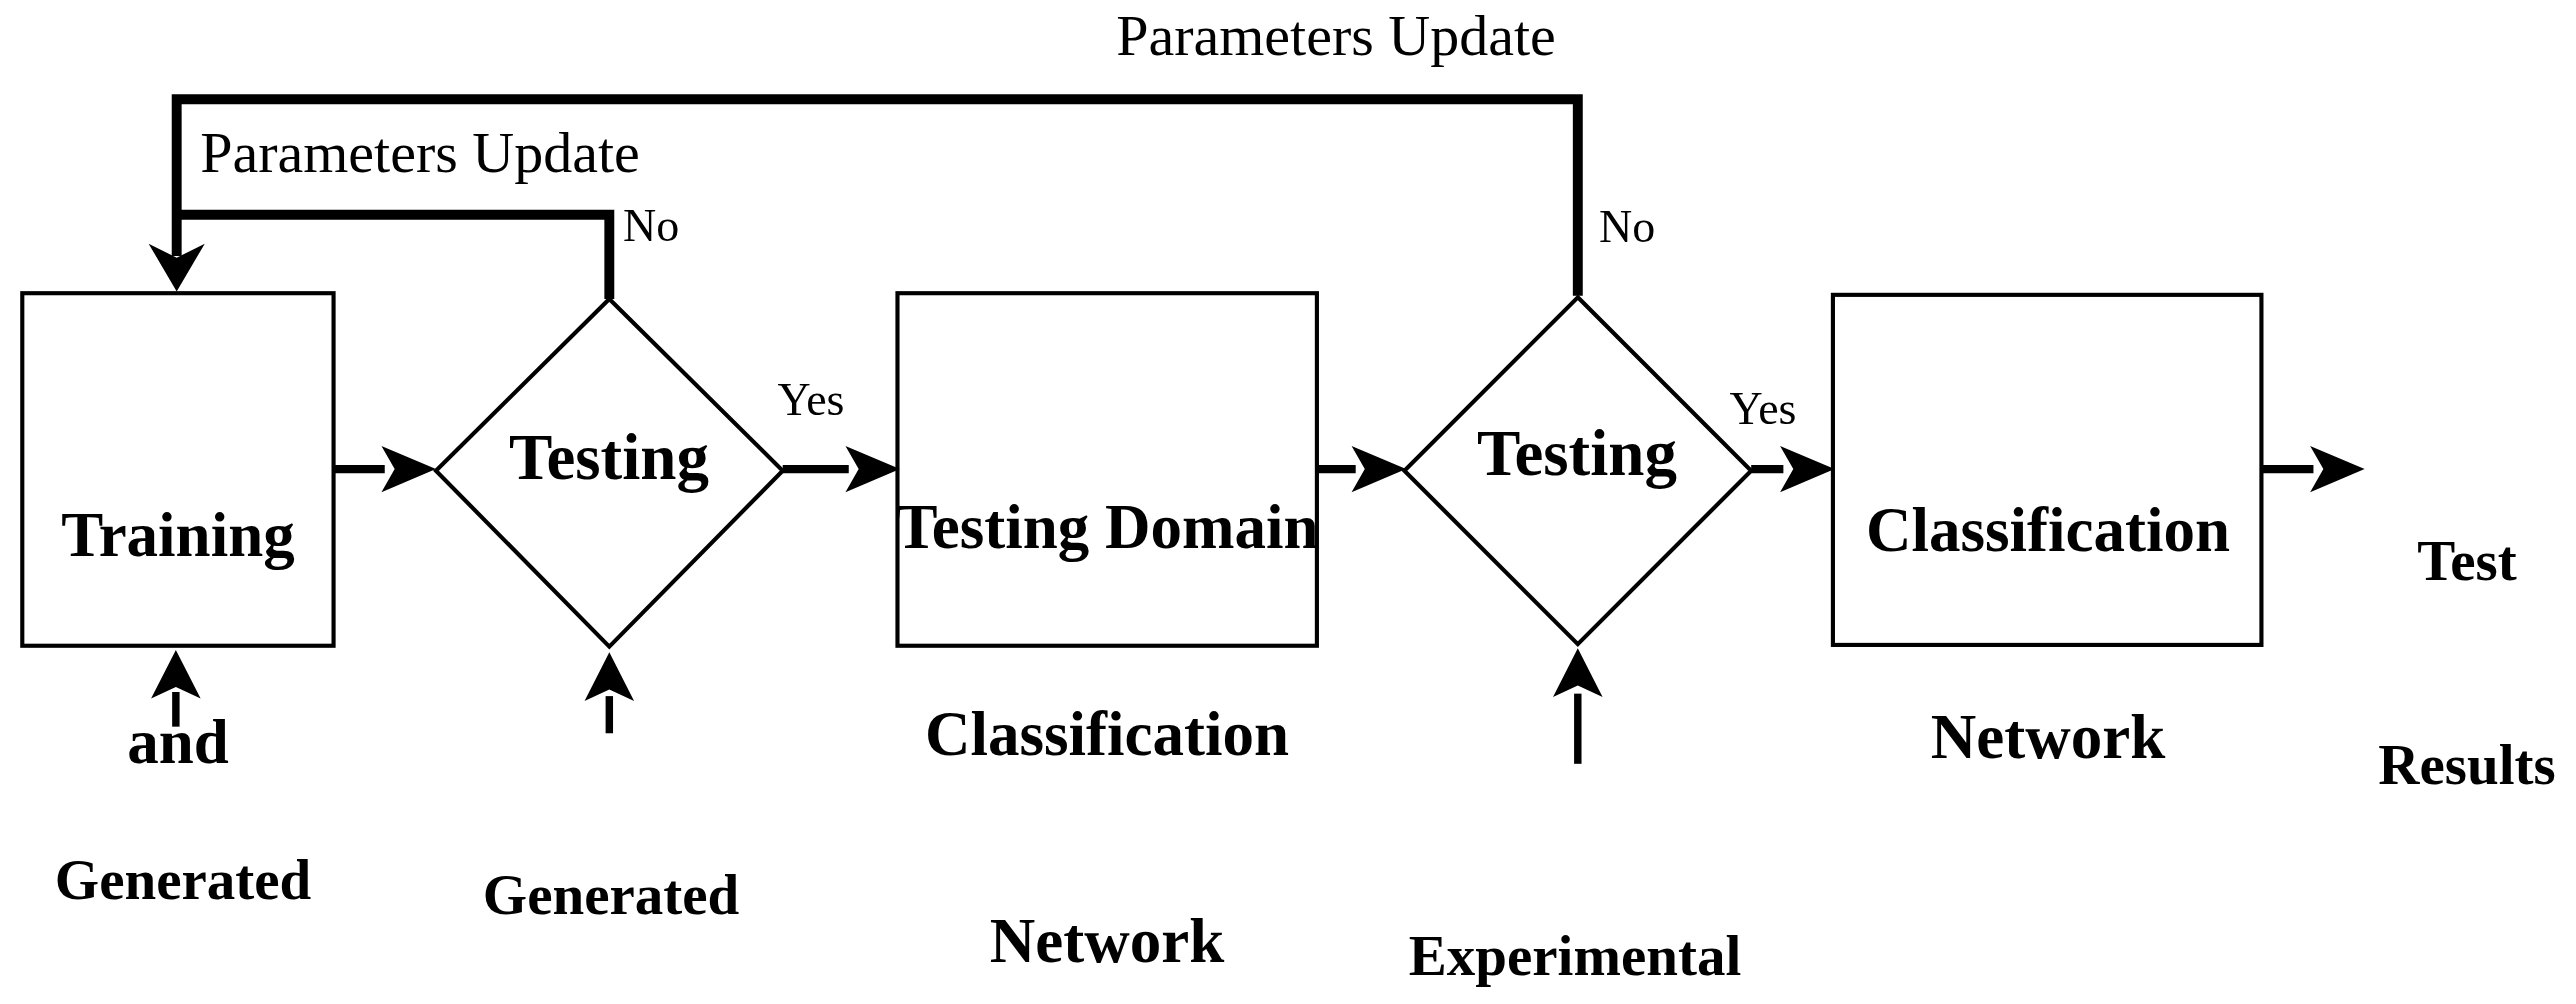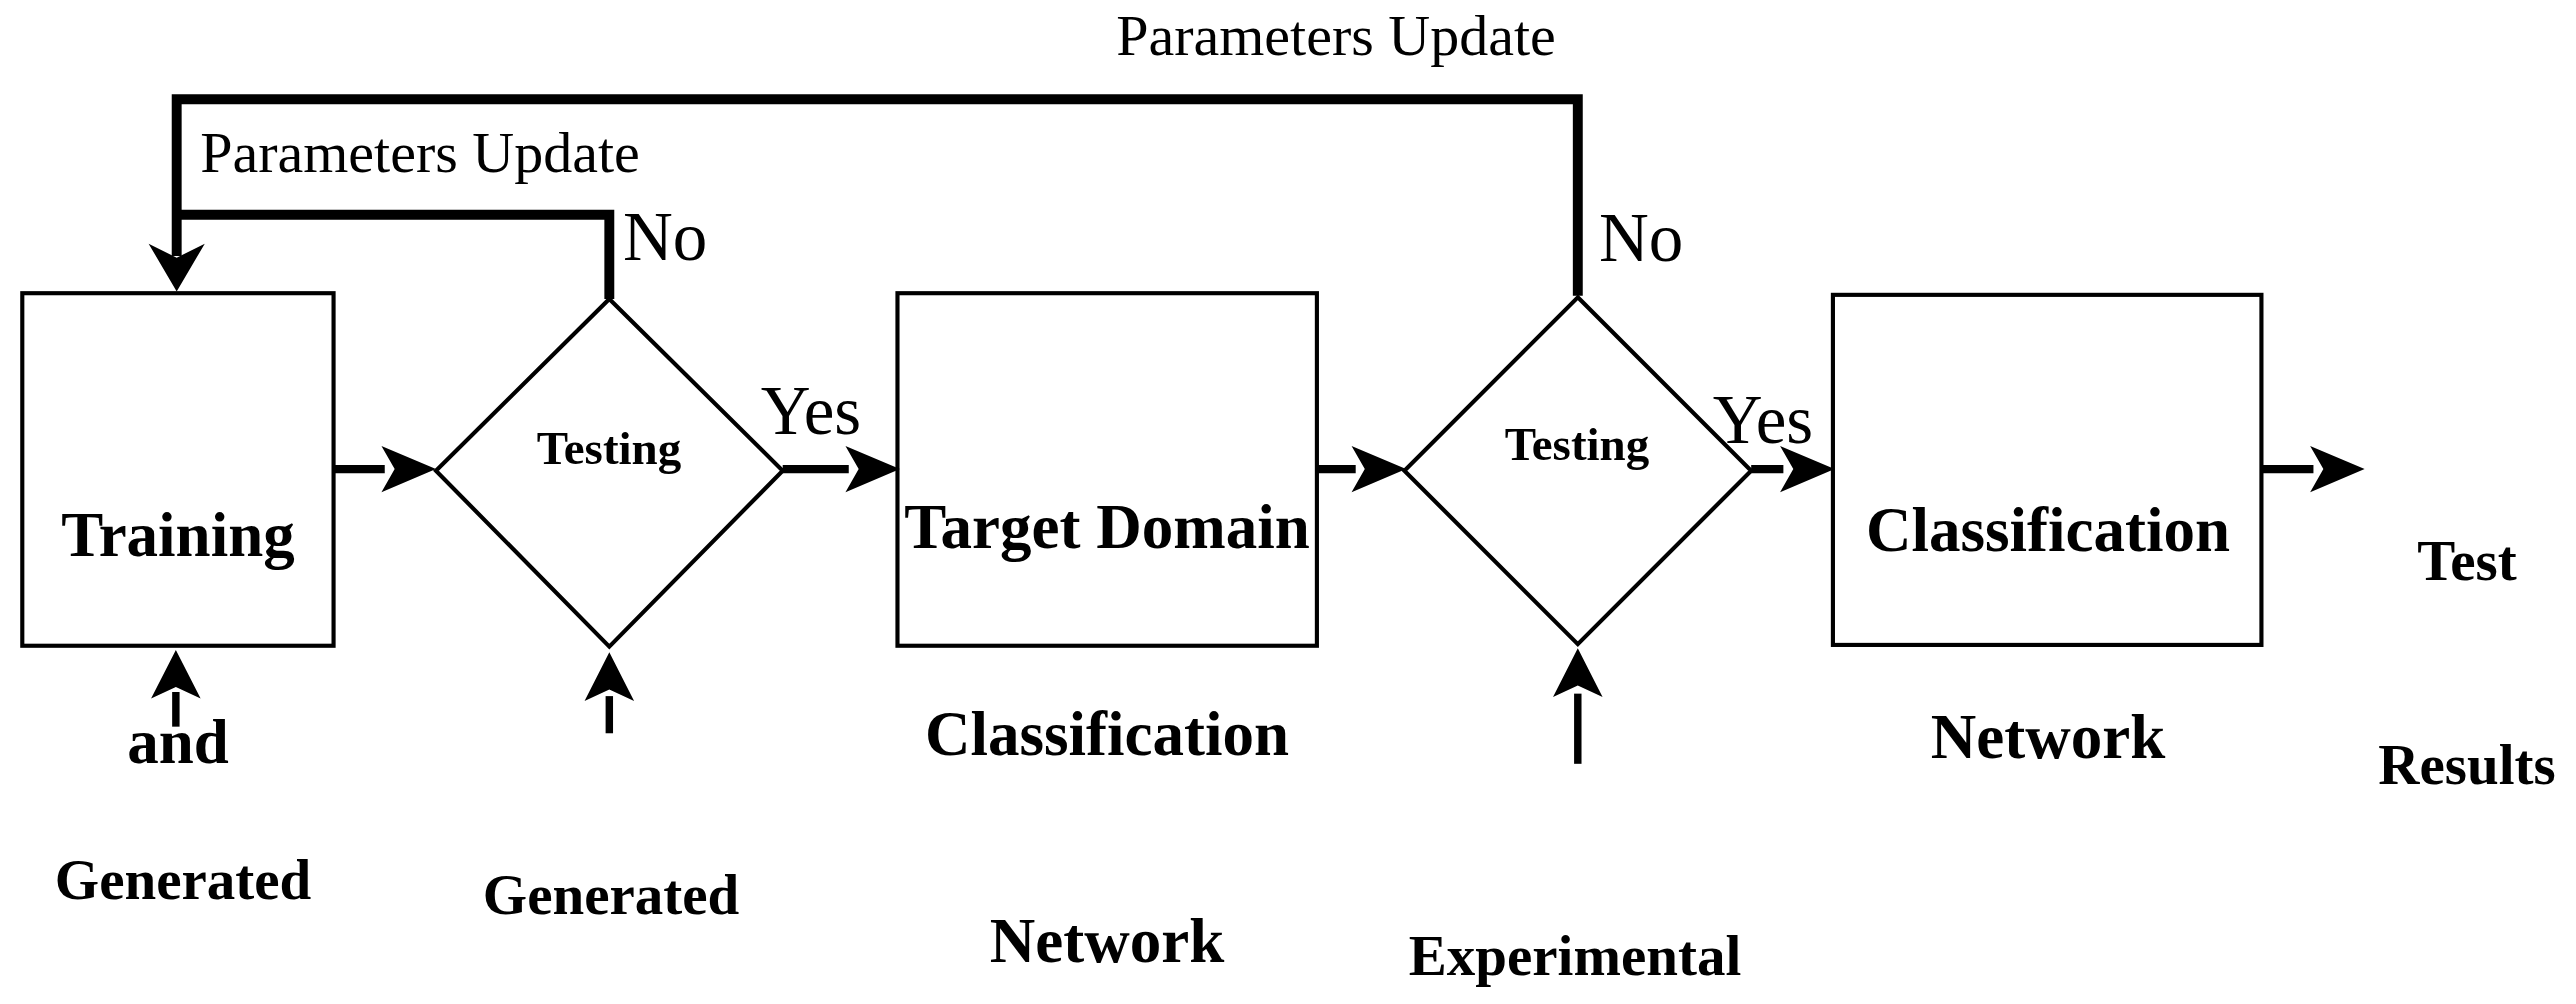--- a/index.html
+++ b/index.html
@@ -7,24 +7,24 @@
     position:relative;
     width:2576px;height:1005px;
     background:#ffffff;
     font-family:"Liberation Serif","DejaVu Serif",serif;
     color:#000000;
     overflow:hidden;
   }
   .diagram-svg{position:absolute;left:0;top:0;width:2576px;height:1005px;}
   .label{position:absolute;white-space:pre;color:#000;}
   .centered{transform:translateX(-50%);text-align:center;}
-  .edge-label{font-size:69px;line-height:1;}
+  .edge-label{font-size:46px;line-height:1;}
   .pu-label{font-size:58px;line-height:1;}
   .node-label{font-weight:bold;font-size:63px;line-height:69px;text-align:center;}
-  .decision-label{font-weight:bold;font-size:47px;line-height:1;}
+  .decision-label{font-weight:bold;font-size:65px;line-height:1;}
   .input-label{font-weight:bold;font-size:57px;line-height:65px;text-align:center;}
   .output-label{font-weight:bold;font-size:57px;line-height:68px;}
 </style>
 </head>
 <body>
 
 <div class="canvas">
 
   <svg class="diagram-svg" viewBox="0 0 3120 1217" xmlns="http://www.w3.org/2000/svg">
 
@@ -86,21 +86,21 @@
 
   <div class="label node-label centered" style="left:178px;top:363px;">
     <div>Training</div>
     <div>and</div>
   </div>
 
   <div class="label decision-label centered" style="left:609px;top:425px;">Testing</div>
   <div class="label decision-label centered" style="left:1577px;top:421px;">Testing</div>
 
   <div class="label node-label centered" style="left:1107px;top:355px;">
-    <div>Target Domain</div>
+    <div>Testing Domain</div>
     <div>Classification</div>
     <div>Network</div>
   </div>
 
   <div class="label node-label centered" style="left:2048px;top:358px;">
     <div>Classification</div>
     <div>Network</div>
   </div>
 
   <div class="label output-label centered" style="left:2467px;top:391px;">

